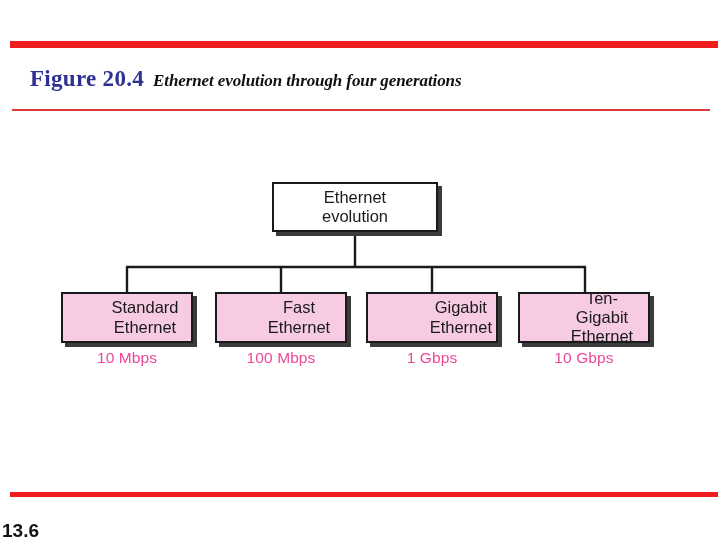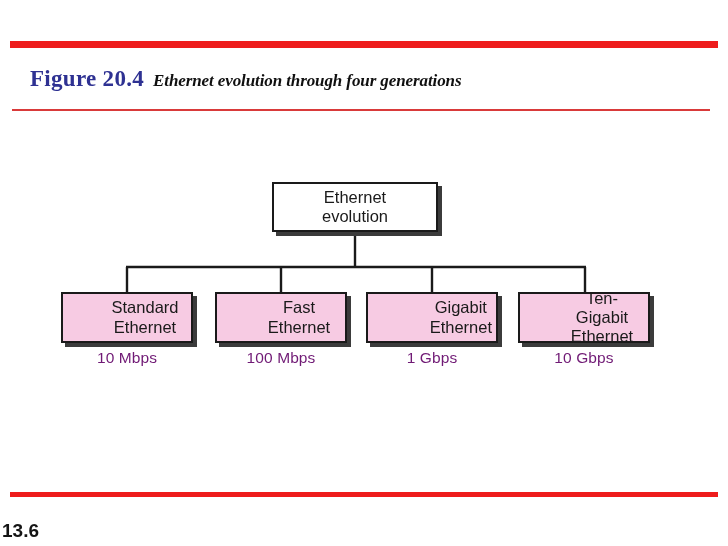--- a/index.html
+++ b/index.html
@@ -130,21 +130,21 @@
     padding: 0 4px;
   }
 
   
   .speed {
     position: absolute;
     top: 349px;
     width: 132px;
     text-align: center;
     font-size: 15.5px;
-    color: #701a75;
+    color: #ec4899;
     letter-spacing: 0.1px;
   }
   .speed.s0 { left: 40px; }
   .speed.s1 { left: 194px; }
   .speed.s2 { left: 345px; }
   .speed.s3 { left: 497px; }
 </style>
 </head>
 <body>
 

